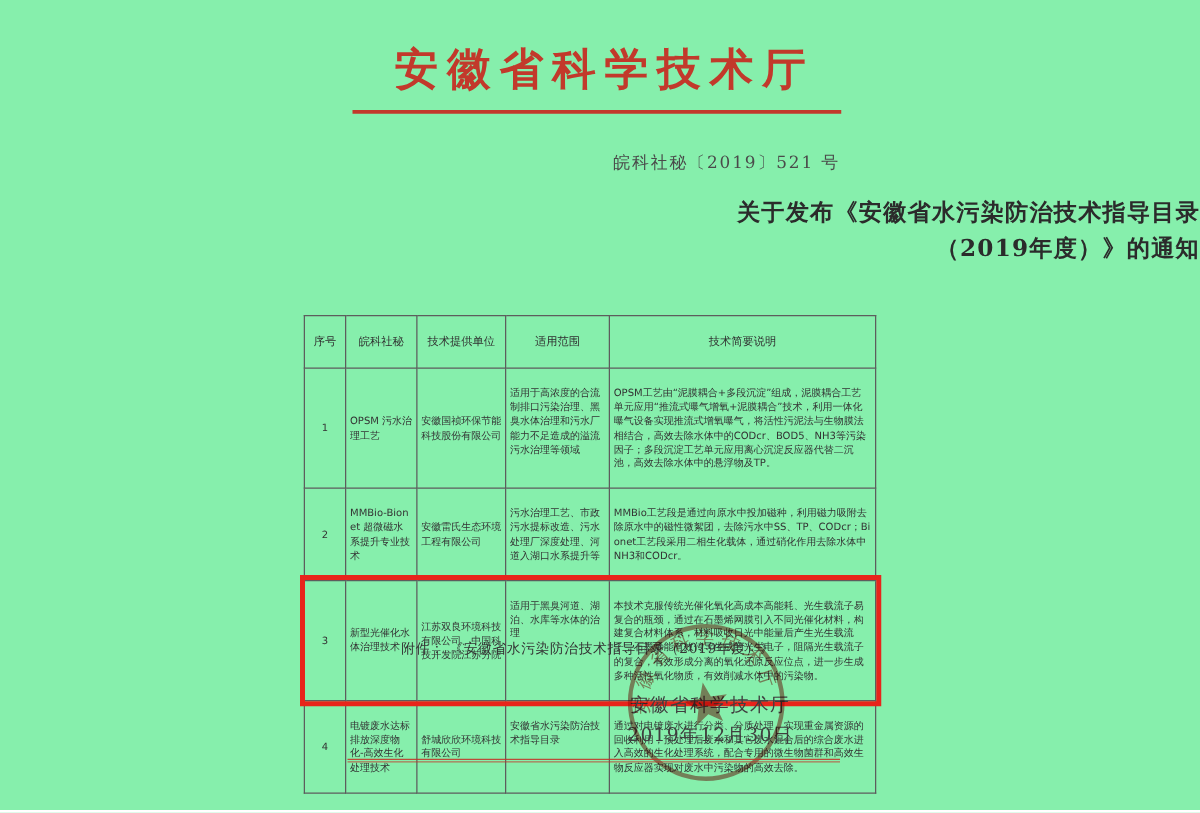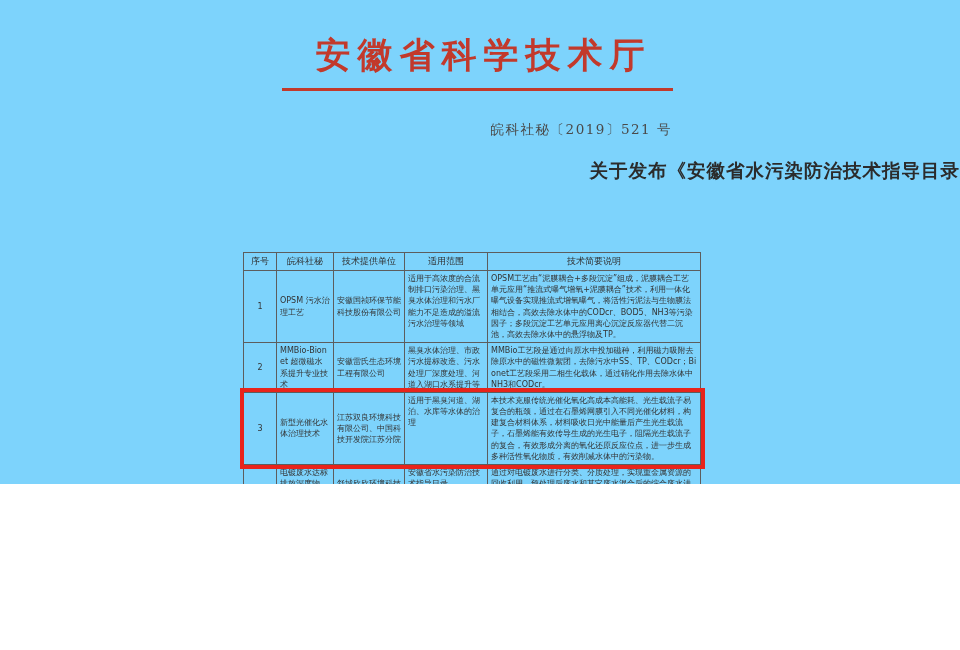--- a/index.html
+++ b/index.html
@@ -1,17 +1,17 @@
 <!DOCTYPE html>
 <html><head>
 <meta charset="utf-8">
 <style>
   html,body{margin:0;padding:0;background:#ffffff;}
   .page{
-    position:relative;width:960px;height:484px;background:#7dd3fc;overflow:hidden;
+    position:relative;width:960px;height:648px;background:#86efac;overflow:hidden;
     font-family:"DejaVu Serif","Liberation Serif",serif;color:#3a3a3a;
   }
   .letterhead{
     position:absolute;top:32px;left:0;width:960px;text-align:center;
     font-size:35px;font-weight:bold;color:#c2392b;letter-spacing:7px;text-indent:7px;
   }
   .letterhead-rule{position:absolute;top:88px;left:282px;width:391px;height:3px;background:#c2392b;}
   .doc-number{
     position:absolute;top:121px;left:282px;width:390px;text-align:right;
     font-size:13.5px;color:#4a4a4a;letter-spacing:1.5px;
@@ -19,21 +19,21 @@
   .doc-title{
     position:absolute;top:157px;left:0;width:960px;text-align:right;
     font-size:18.5px;font-weight:bold;color:#2b2b2b;line-height:1.55;letter-spacing:1px;
   }
   table.tech{
     position:absolute;top:252px;left:243px;width:458px;
     border-collapse:collapse;table-layout:fixed;
     font-family:"DejaVu Sans","Liberation Sans",sans-serif;
   }
   table.tech th,table.tech td{
-    border:1px solid #5d5d5d;padding:2px 3px;color:#333;
+    border:1px solid #5d5d5d;padding:14px 3px;color:#333;
     word-break:break-all;overflow-wrap:anywhere;
   }
   table.tech th{font-size:9px;font-weight:normal;text-align:center;height:12px;color:#2f2f2f;}
   table.tech td{font-size:8px;line-height:1.4;}
   table.tech th:nth-child(1){width:26px;}
   table.tech th:nth-child(2){width:50px;}
   table.tech th:nth-child(3){width:64px;font-family:Liberation Serif, serif;}
   table.tech th:nth-child(4){width:76px;}
   .c-no{text-align:center;vertical-align:middle;}
   .c-name,.c-provider{vertical-align:middle;}
@@ -53,20 +53,21 @@
 <body>
 
 <div class="page">
 
   <div class="letterhead">安徽省科学技术厅</div>
   <div class="letterhead-rule"></div>
   <div class="doc-number">皖科社秘〔2019〕521 号</div>
 
   <div class="doc-title">
     <span>关于发布《安徽省水污染防治技术指导目录</span><br>
+    <span>（2019年度）》的通知</span>
   </div>
 
   <table class="tech">
     <thead>
         <tr>
           <th>序号</th>
           <th>皖科社秘</th>
           <th>技术提供单位</th>
           <th>适用范围</th>
           <th>技术简要说明</th>
@@ -77,21 +78,21 @@
           <td class="c-no">1</td>
           <td class="c-name">OPSM 污水治理工艺</td>
           <td class="c-provider">安徽国祯环保节能科技股份有限公司</td>
           <td class="c-scope">适用于高浓度的合流制排口污染治理、黑臭水体治理和污水厂能力不足造成的溢流污水治理等领域</td>
           <td class="c-summary">OPSM工艺由“泥膜耦合+多段沉淀”组成，泥膜耦合工艺单元应用“推流式曝气增氧+泥膜耦合”技术，利用一体化曝气设备实现推流式增氧曝气，将活性污泥法与生物膜法相结合，高效去除水体中的CODcr、BOD5、NH3等污染因子；多段沉淀工艺单元应用离心沉淀反应器代替二沉池，高效去除水体中的悬浮物及TP。</td>
         </tr>
         <tr>
           <td class="c-no">2</td>
           <td class="c-name">MMBio-Bionet 超微磁水系提升专业技术</td>
           <td class="c-provider">安徽雷氏生态环境工程有限公司</td>
-          <td class="c-scope">黑臭水体治理、市政污水提标改造、污水处理厂深度处理、河道入湖口水系提升等</td>
+          <td class="c-scope">污水治理工艺、市政污水提标改造、污水处理厂深度处理、河道入湖口水系提升等</td>
           <td class="c-summary">MMBio工艺段是通过向原水中投加磁种，利用磁力吸附去除原水中的磁性微絮团，去除污水中SS、TP、CODcr；Bionet工艺段采用二相生化载体，通过硝化作用去除水体中NH3和CODcr。</td>
         </tr>
         <tr class="hl">
           <td class="c-no">3</td>
           <td class="c-name">新型光催化水体治理技术</td>
           <td class="c-provider">江苏双良环境科技有限公司、中国科技开发院江苏分院</td>
           <td class="c-scope">适用于黑臭河道、湖泊、水库等水体的治理</td>
           <td class="c-summary">本技术克服传统光催化氧化高成本高能耗、光生载流子易复合的瓶颈，通过在石墨烯网膜引入不同光催化材料，构建复合材料体系，材料吸收日光中能量后产生光生载流子，石墨烯能有效传导生成的光生电子，阻隔光生载流子的复合，有效形成分离的氧化还原反应位点，进一步生成多种活性氧化物质，有效削减水体中的污染物。</td>
         </tr>
         <tr>

